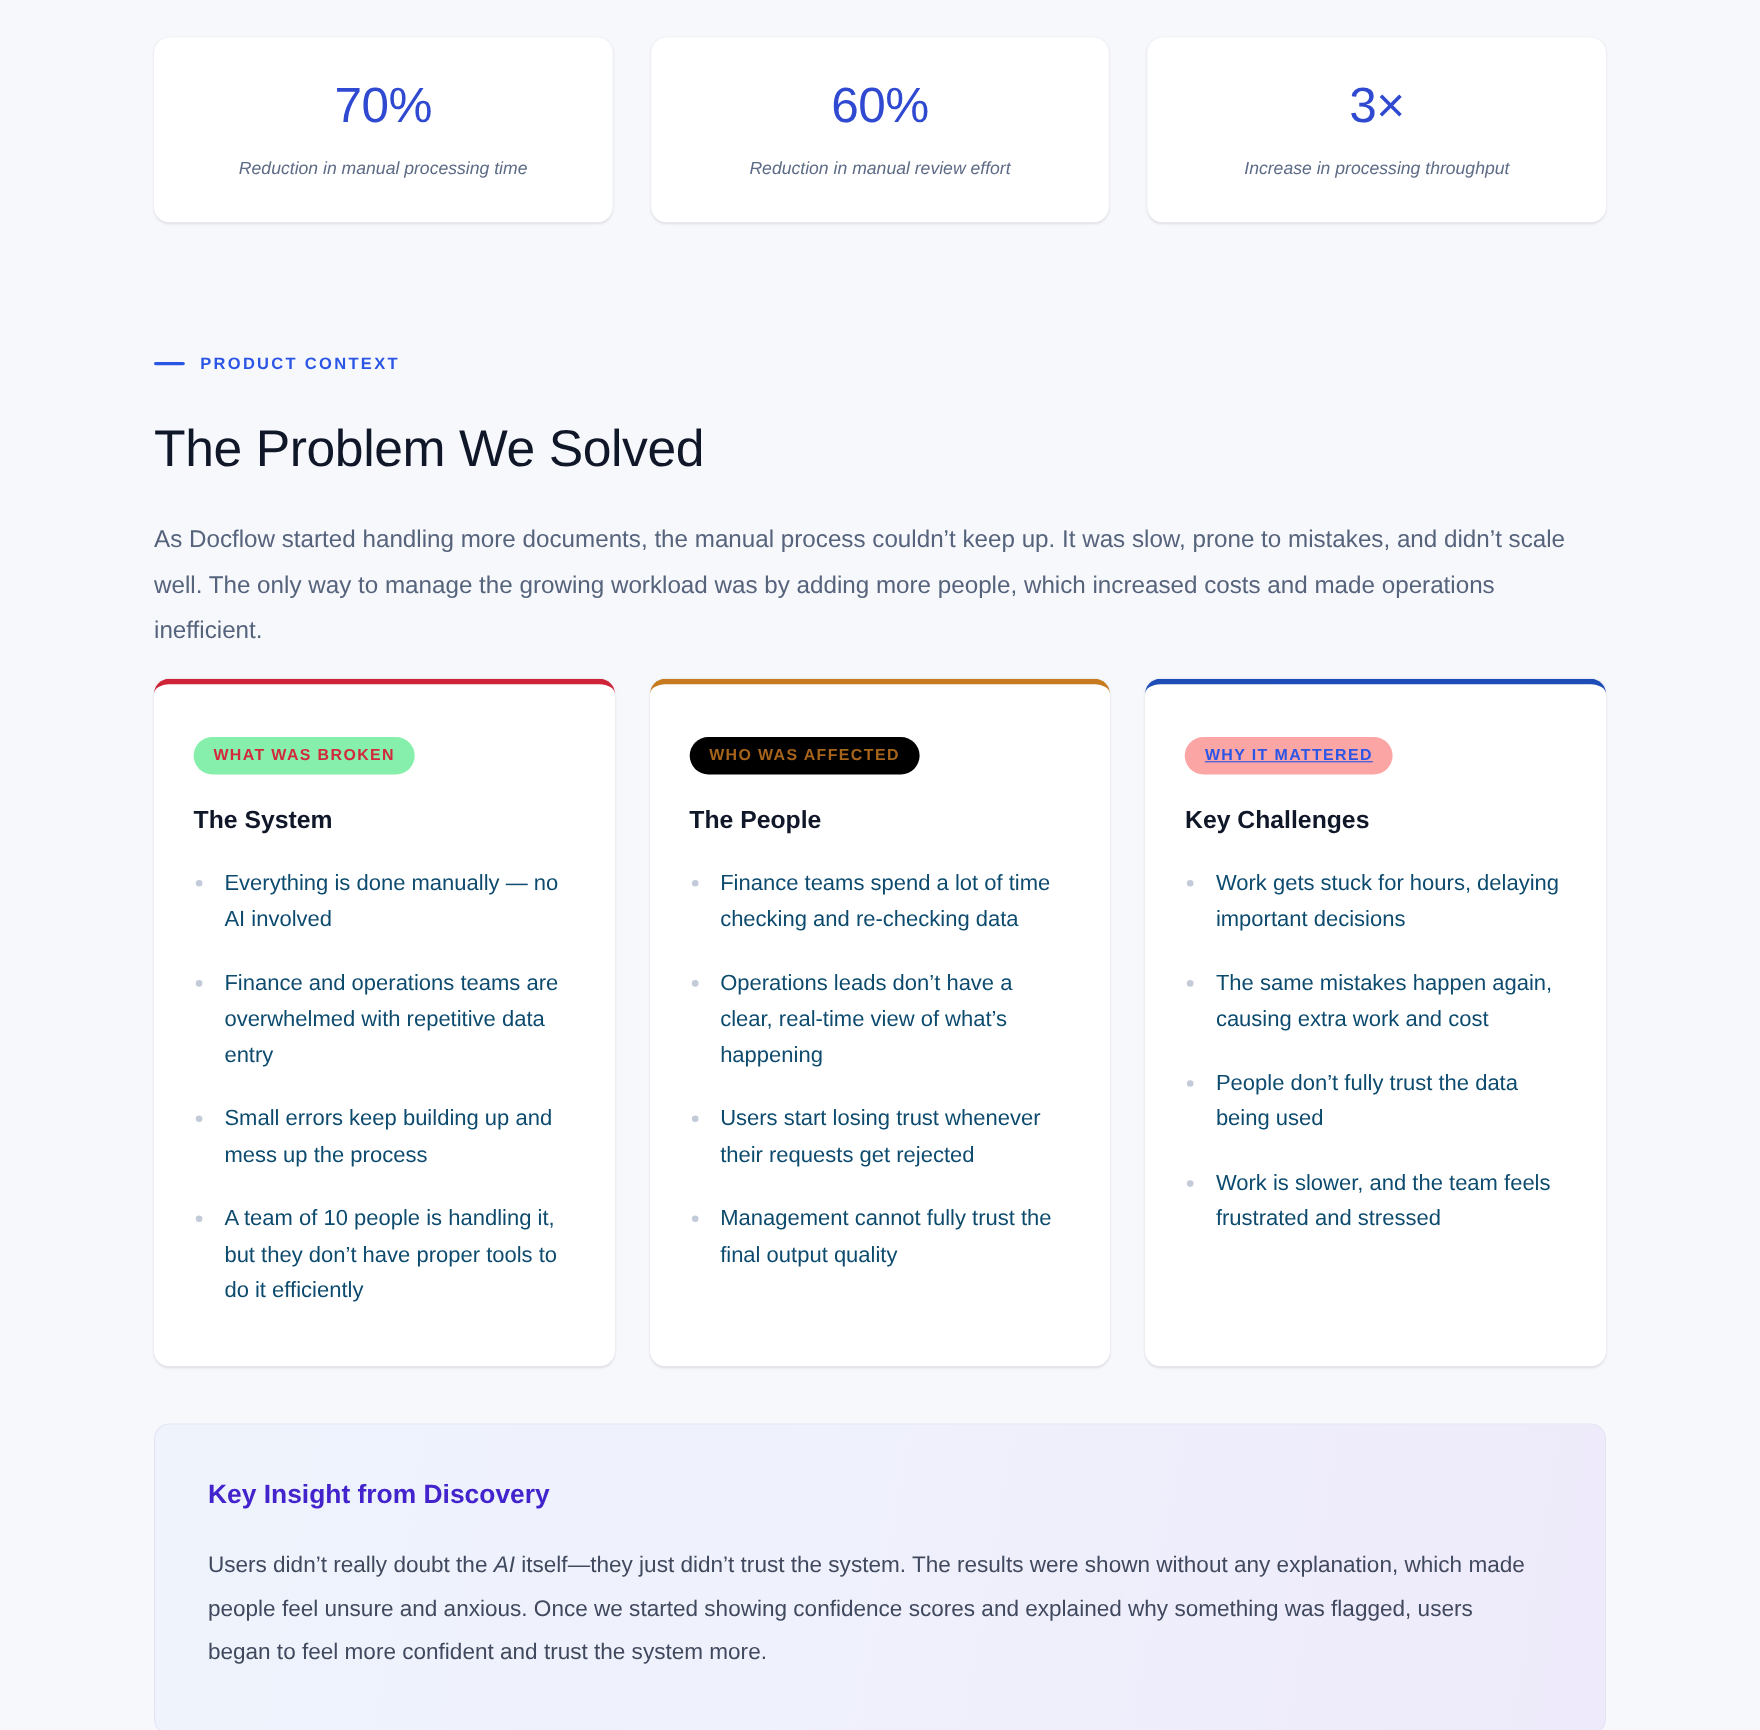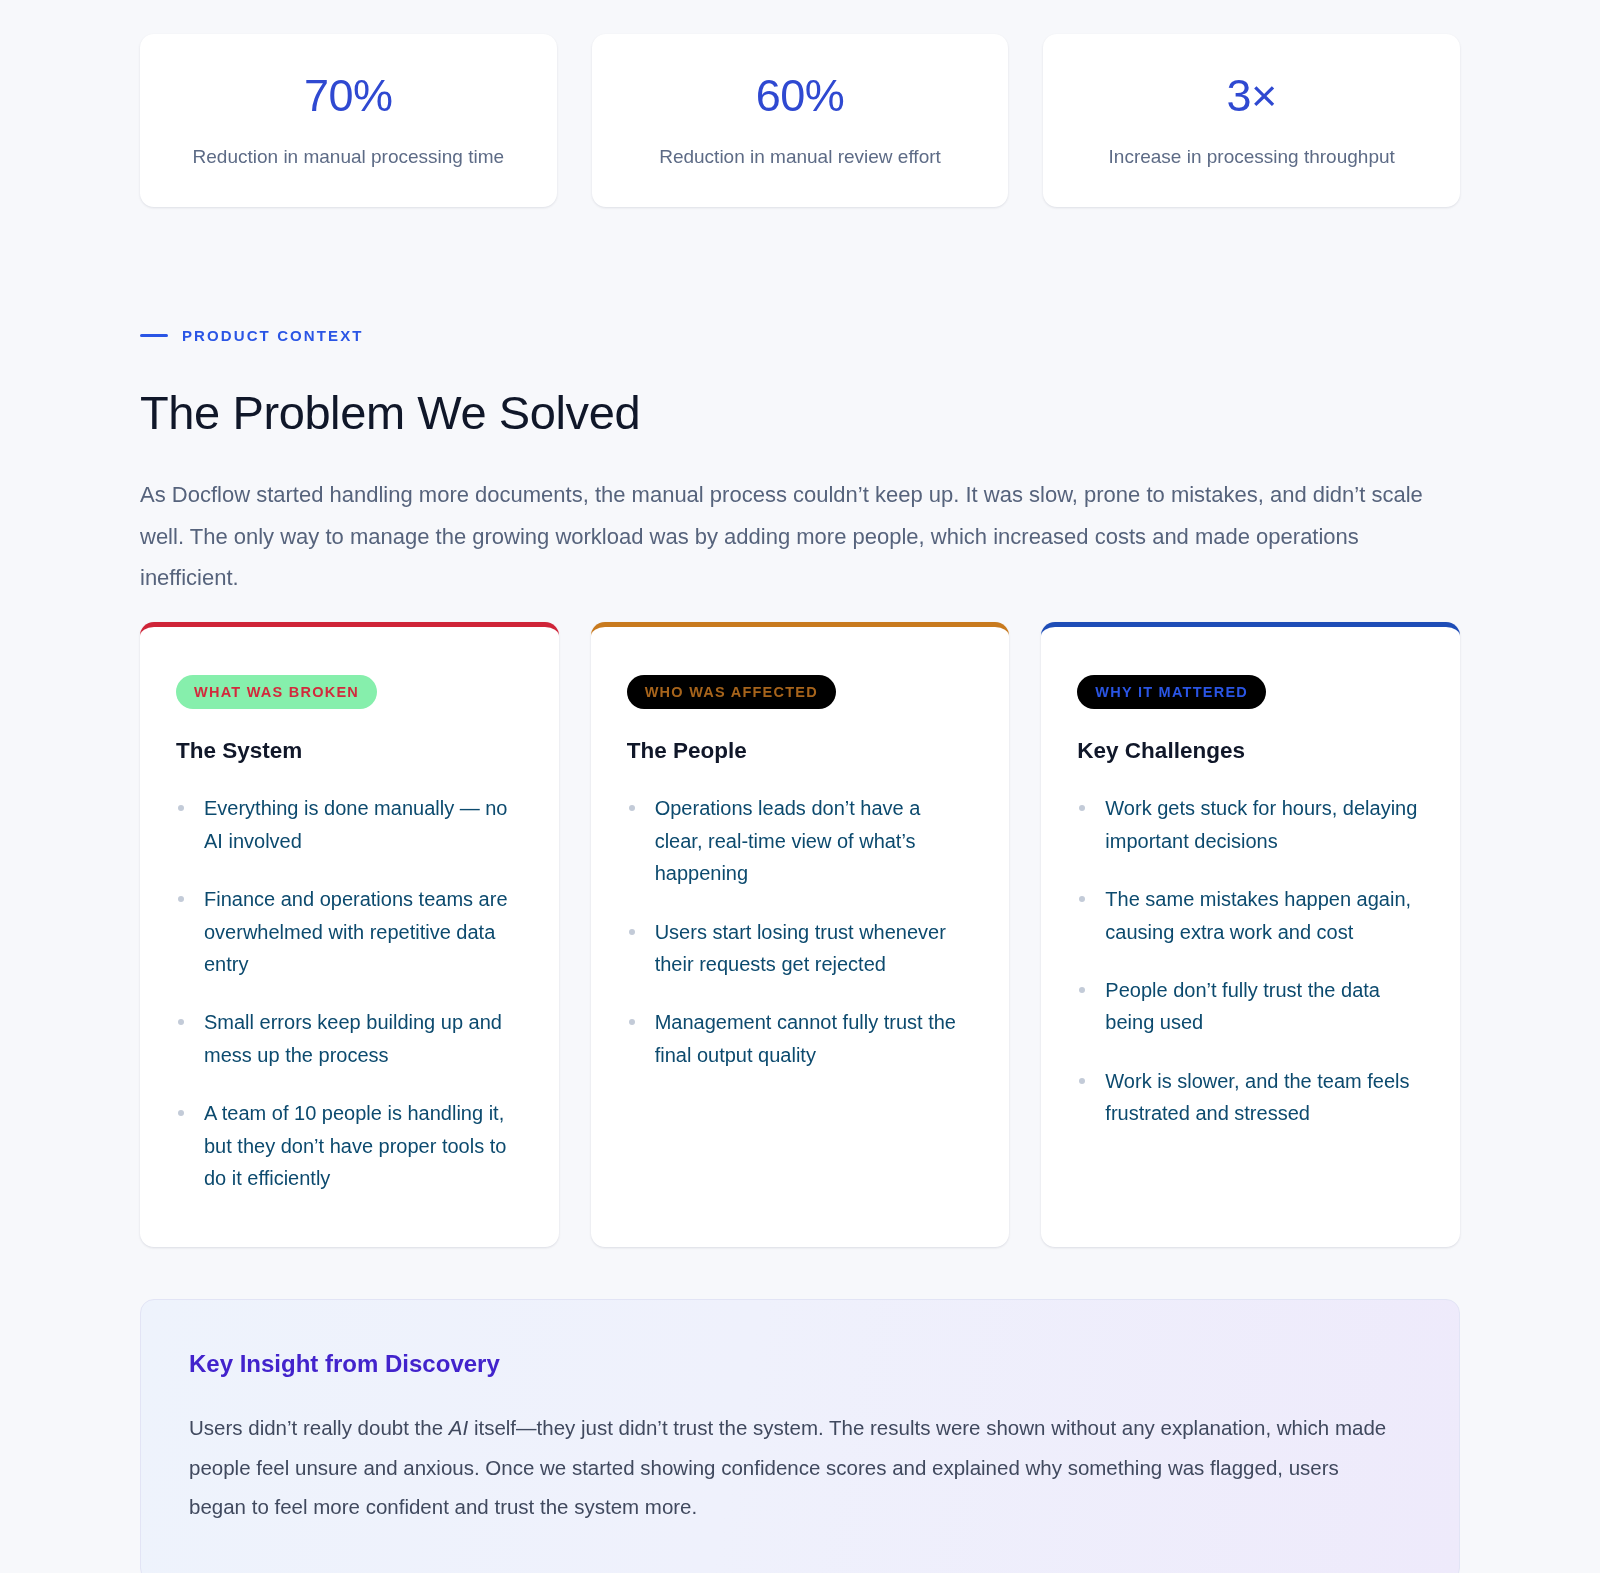--- a/index.html
+++ b/index.html
@@ -36,24 +36,25 @@
   .stat-value {
     font-size: 45px;
     line-height: 1.05;
     color: #2f49d1;
     font-weight: 400;
     letter-spacing: -0.5px;
     margin-bottom: 22px;
     white-space: nowrap;
   }
   .stat-label {
-    font-size: 19px;
+    font-size: 16px;
     line-height: 1.65;
     color: #5d6b86;
     font-weight: 400;
+    font-style: italic;
   }
 
   
   .section {
     padding: 0 140px;
   }
   .eyebrow {
     display: flex;
     align-items: center;
     gap: 14px;
@@ -112,21 +113,21 @@
   .badge {
     display: inline-block;
     border-radius: 999px;
     font-size: 14.5px;
     font-weight: bold;
     letter-spacing: 1.25px;
     padding: 9px 18px;
   }
   .badge.red   { background: #86efac; color: #d2293c; }
   .badge.amber { background: #000000; color: #a7641b; }
-  .badge.blue  { background: #000000; color: #2a55e5; }
+  .badge.blue  { background: #fca5a5; color: #2a55e5; text-decoration: underline; }
 
   .pcard-title {
     font-size: 22.5px;
     font-weight: bold;
     color: #101729;
     margin-top: 29px;
   }
 
   .bullets { list-style: none; margin-top: 28px; }
   .bullets li {
@@ -213,20 +214,21 @@
           <li>Finance and operations teams are overwhelmed with repetitive data entry</li>
           <li>Small errors keep building up and mess up the process</li>
           <li>A team of 10 people is handling it, but they don’t have proper tools to do it efficiently</li>
         </ul>
       </div>
 
       <div class="pcard amber">
         <span class="badge amber">WHO WAS AFFECTED</span>
         <div class="pcard-title">The People</div>
         <ul class="bullets">
+          <li>Finance teams spend a lot of time checking and re-checking data</li>
           <li>Operations leads don’t have a clear, real-time view of what’s happening</li>
           <li>Users start losing trust whenever their requests get rejected</li>
           <li>Management cannot fully trust the final output quality</li>
         </ul>
       </div>
 
       <div class="pcard blue">
         <span class="badge blue">WHY IT MATTERED</span>
         <div class="pcard-title">Key Challenges</div>
         <ul class="bullets">

